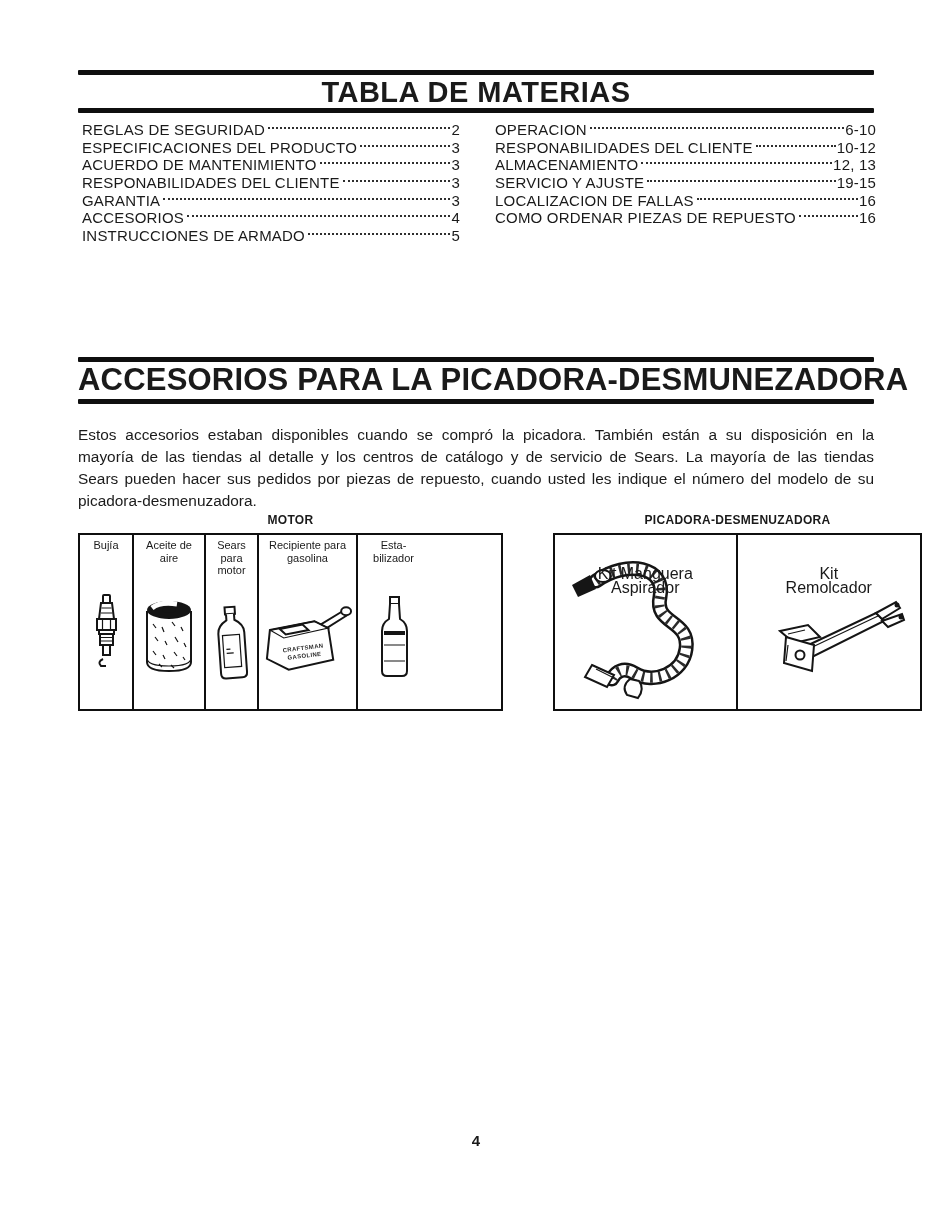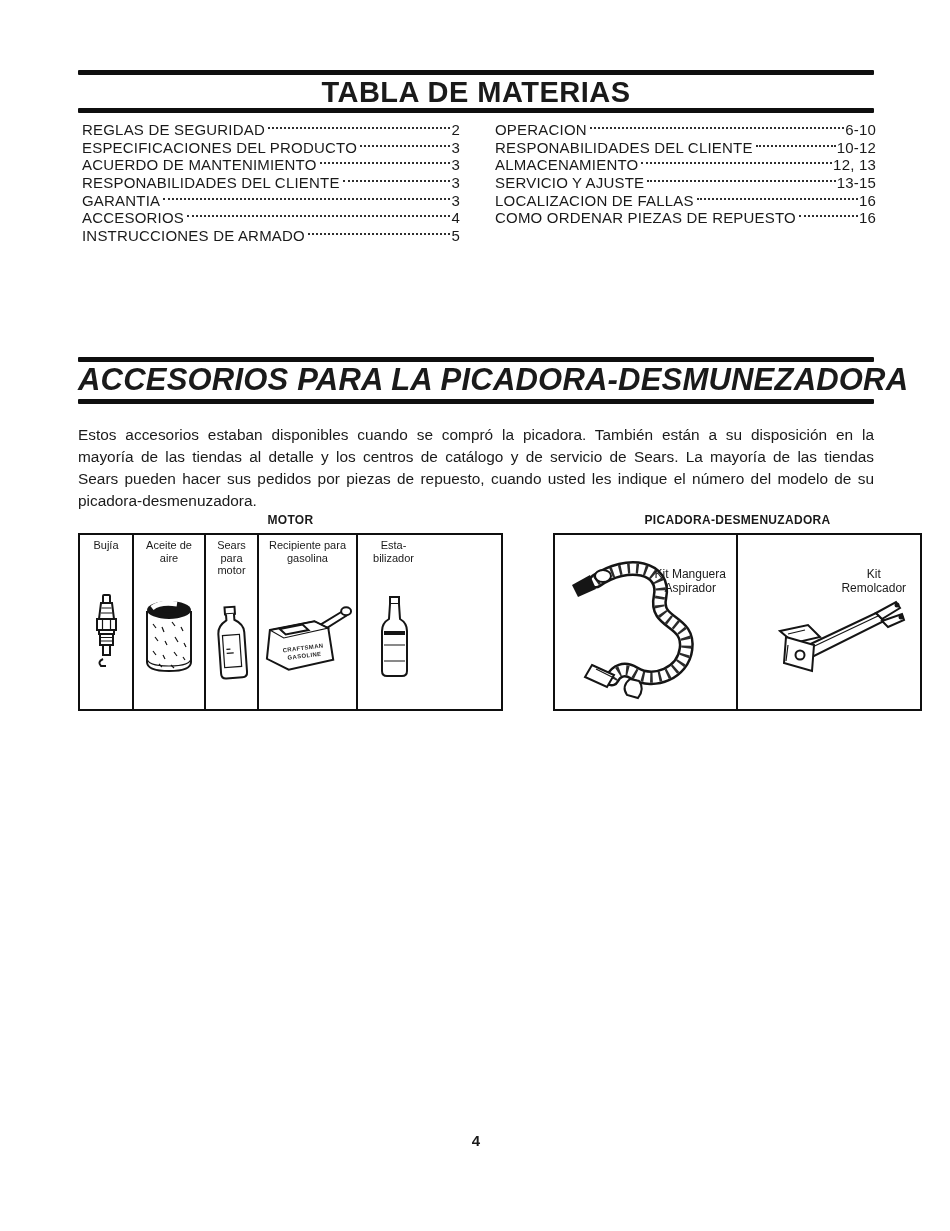--- a/index.html
+++ b/index.html
@@ -19,38 +19,38 @@
     font-size:29px;font-weight:bold;letter-spacing:.5px;line-height:30px;
   }
   .toc-col{position:absolute;top:121px;font-size:15px;letter-spacing:.2px;}
   .toc-col.left{left:4px;width:378px;}
   .toc-col.right{left:417px;width:381px;}
   .toc-row{display:flex;align-items:center;height:17.6px;white-space:nowrap;}
   .toc-leader{flex:1 1 auto;border-bottom:2px dotted #2e2e2e;margin:0 1px 3px 3px;min-width:14px;}
   .toc-pages{flex:0 0 auto;}
   .acc-title{
     position:absolute;top:362px;left:0;width:796px;text-align:center;
-    font-size:31px;font-weight:bold;line-height:36px;letter-spacing:.2px;white-space:nowrap;font-style:italic;
+    font-size:31px;font-weight:bold;line-height:36px;letter-spacing:.2px;white-space:nowrap;
   }
   .acc-para{
     position:absolute;top:409px;left:0;width:796px;
     font-size:15.4px;line-height:22px;text-align:justify;word-spacing:1.5px;
   }
   .figures{position:absolute;top:488px;left:0;width:796px;height:202px;margin-top:24px;}
   .fig-group{position:absolute;top:0;}
   .fig-group.motor{left:0;width:425px;}
   .fig-group.chipper{left:475px;width:369px;}
   .fig-caption{font-size:12px;font-weight:bold;text-align:center;height:16px;line-height:16px;margin-bottom:5px;letter-spacing:.3px;}
   .fig-table{border:2px solid #0f0f0f;height:178px;box-sizing:border-box;display:flex;background:#fff;}
   .fig-cell{border-right:2px solid #0f0f0f;box-sizing:border-box;display:flex;flex-direction:column;align-items:center;padding-top:4px;position:relative;}
   .fig-cell:last-child{border-right:none;}
   .cell-label{font-size:11px;font-weight:normal;line-height:12.5px;text-align:center;white-space:pre-line;}
   .cell-art{flex:1;display:flex;align-items:center;justify-content:center;width:100%;}
   .chipper .fig-cell{padding-top:0;}
-  .chipper .cell-label{position:absolute;top:32px;left:0;width:100%;font-size:12px;line-height:14px;z-index:2;padding-left:45px;}
+  .chipper .cell-label{position:absolute;top:32px;left:0;width:100%;font-size:16px;line-height:14px;z-index:2;}
   .chipper .cell-art{position:absolute;inset:0;}
   .page-num{position:absolute;top:1132px;left:0;width:796px;text-align:center;font-size:15px;font-weight:bold;}
   svg{display:block;}
   .ink{stroke:#151515;fill:#ffffff;stroke-width:2;}
   .ink-thin{stroke:#151515;fill:none;stroke-width:1.2;}
   .ink-fill{fill:#151515;stroke:none;}
   .gas-text{font-family:"Liberation Sans",sans-serif;font-size:6px;font-weight:bold;fill:#2a2a2a;letter-spacing:.4px;}
 </style>
 </head>
 <body>
@@ -111,21 +111,21 @@
         <span class="toc-pages">10-12</span>
       </div>
     <div class="toc-row">
         <span>ALMACENAMIENTO</span>
         <span class="toc-leader"></span>
         <span class="toc-pages">12, 13</span>
       </div>
     <div class="toc-row">
         <span>SERVICIO Y AJUSTE</span>
         <span class="toc-leader"></span>
-        <span class="toc-pages">13-15</span>
+        <span class="toc-pages">19-15</span>
       </div>
     <div class="toc-row">
         <span>LOCALIZACION DE FALLAS</span>
         <span class="toc-leader"></span>
         <span class="toc-pages">16</span>
       </div>
     <div class="toc-row">
         <span>COMO ORDENAR PIEZAS DE REPUESTO</span>
         <span class="toc-leader"></span>
         <span class="toc-pages">16</span>

